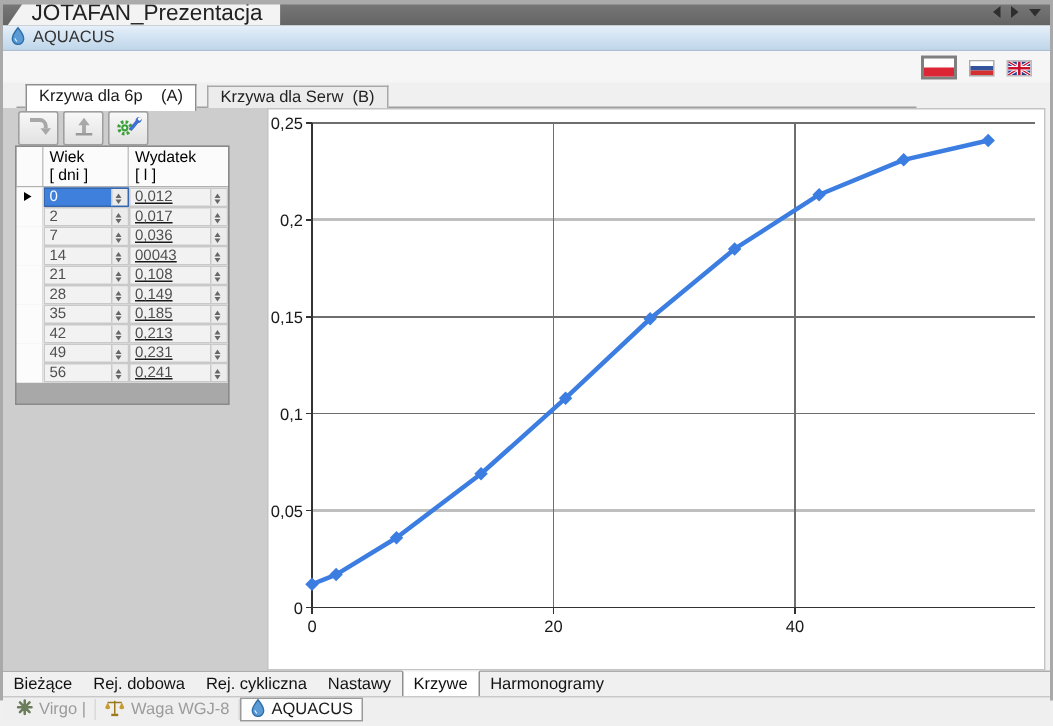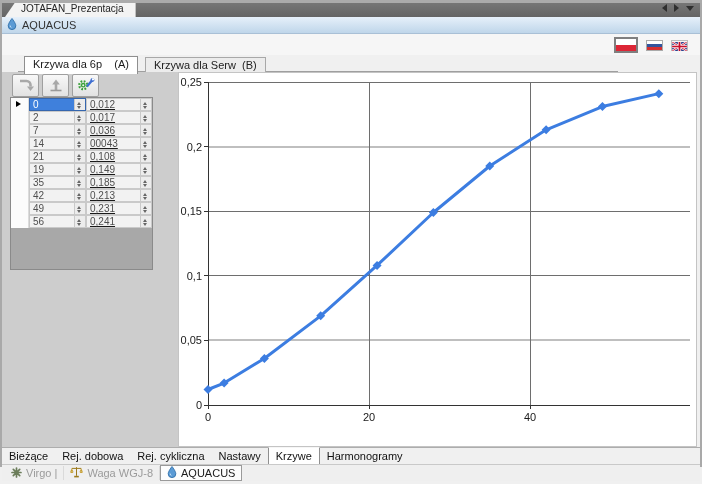--- a/index.html
+++ b/index.html
@@ -7,21 +7,21 @@
        font-family:"Liberation Sans",sans-serif;font-size:11px;color:#1a1a1a;}
   
   .edge{position:absolute;background:#a9a9a9;z-index:50;}
   #edge-l{left:0;top:17;width:2px;height:467px;}
   #edge-r{right:0;top:17;width:2px;height:467px;}
   #edge-b{left:0;top:481;width:702px;height:3px;background:#ababab;}
 
   
   #mdi{position:absolute;left:0;top:0;width:702px;height:17px;background:linear-gradient(#7a7a7a,#646464);}
   #mdi-tab{position:absolute;left:5px;top:1px;height:16px;line-height:16px;padding:0 12px 0 16px;
-           background:#f3f3f3;color:#222;font-size:10px;
+           background:#f3f3f3;color:#222;font-size:15px;
            clip-path:polygon(11px 0,100% 0,100% 100%,0 100%);}
   #mdi-arrows{position:absolute;right:8px;top:4px;display:flex;gap:7px;}
   .tri{width:0;height:0;}
   .tri-l{border:4px solid transparent;border-right:5px solid #2e2e2e;border-left:none;}
   .tri-r{border:4px solid transparent;border-left:5px solid #2e2e2e;border-right:none;}
   .tri-d{border:4px solid transparent;border-top:5px solid #2e2e2e;border-bottom:none;margin-top:2px;}
 
   
   #titlebar{position:absolute;left:2px;top:17px;width:698px;height:17px;
             background:linear-gradient(#e6f0fa,#bfd6ea);border-bottom:1px solid #a9c0d6;
@@ -31,21 +31,21 @@
   .menu-item{display:inline-block;line-height:21px;padding:0 10px;color:#111;cursor:default;}
   #flags{position:absolute;right:12px;top:3px;display:flex;align-items:center;gap:8px;}
   .flag{box-sizing:border-box;}
   #flag-pl{width:24px;height:16px;border:2px solid #7f7f7f;background:#fff;}
   #flag-pl .half-b{height:50%;margin-top:6px;background:#dc2636;height:6px;}
   #flag-ru{width:17px;height:11px;border:1px solid #aaa;display:flex;flex-direction:column;}
   #flag-ru div{flex:1;}
   #flag-uk{width:17px;height:11px;border:1px solid #bbb;}
 
   
-  #tabrow{position:absolute;left:18px;top:55px;width:600px;height:17px;border-bottom:1px solid #9f9f9f;box-sizing:border-box;}
+  #tabrow{position:absolute;left:11px;top:55px;width:600px;height:17px;border-bottom:1px solid #9f9f9f;box-sizing:border-box;}
   .ctab{position:absolute;white-space:pre;line-height:15px;padding:0 8px;}
   #ctab-a{left:6px;top:1px;height:17px;background:#fff;border:1px solid #8f8f8f;border-bottom:none;z-index:3;}
   #ctab-b{left:127px;top:2px;height:14px;background:#ececec;border:1px solid #a8a8a8;border-bottom:none;color:#222;}
 
   
   #left-panel{position:absolute;left:2px;top:72px;width:176px;height:375px;background:#cdcdcd;}
   #toolbar{position:absolute;left:10px;top:2px;display:flex;gap:3px;}
   .tbtn{width:25px;height:21px;border:1px solid #9f9f9f;border-radius:2px;
         background:linear-gradient(#f8f8f8,#e2e2e2);display:flex;align-items:center;justify-content:center;}
   #grid-box{position:absolute;left:8px;top:25px;width:143px;height:173px;border:1px solid #8a8a8a;
@@ -159,20 +159,31 @@
               <circle cx="6.2" cy="8.2" r="1" fill="#eef7ee"></circle>
               <g transform="rotate(40 12.5 6)">
                 <rect x="11.6" y="1.2" width="2.4" height="9.2" rx="1" fill="#3f6fd1"></rect>
                 <circle cx="12.8" cy="1.8" r="1.9" fill="#3f6fd1"></circle>
                 <circle cx="12.8" cy=".9" r="1.1" fill="#fff"></circle>
               </g>
             </svg></span>
         </div>
       </div>
     <div id="grid-box">
+      <div id="ghead">
+        <div class="hc rs"></div>
+        <div class="hc c1">
+          <div>Wiek</div>
+            <div>[ dni ]</div>
+        </div>
+        <div class="hc c2">
+          <div>Wydatek</div>
+            <div>[ l ]</div>
+        </div>
+      </div>
       <div id="gbody">
           <div class="trow current">
             <div class="rs"></div>
             <div class="spin w1 sel">
               <span class="val">0</span>
               <span class="sb">
                 <i class="up"></i>
                 <i class="dn"></i>
               </span>
             </div>
@@ -248,21 +259,21 @@
               <span class="val">0,108</span>
               <span class="sb">
                 <i class="up"></i>
                 <i class="dn"></i>
               </span>
             </div>
           </div>
           <div class="trow">
             <div class="rs"></div>
             <div class="spin w1">
-              <span class="val">19</span>
+              <span class="val">28</span>
               <span class="sb">
                 <i class="up"></i>
                 <i class="dn"></i>
               </span>
             </div>
             <div class="spin w2">
               <span class="val">0,149</span>
               <span class="sb">
                 <i class="up"></i>
                 <i class="dn"></i>

